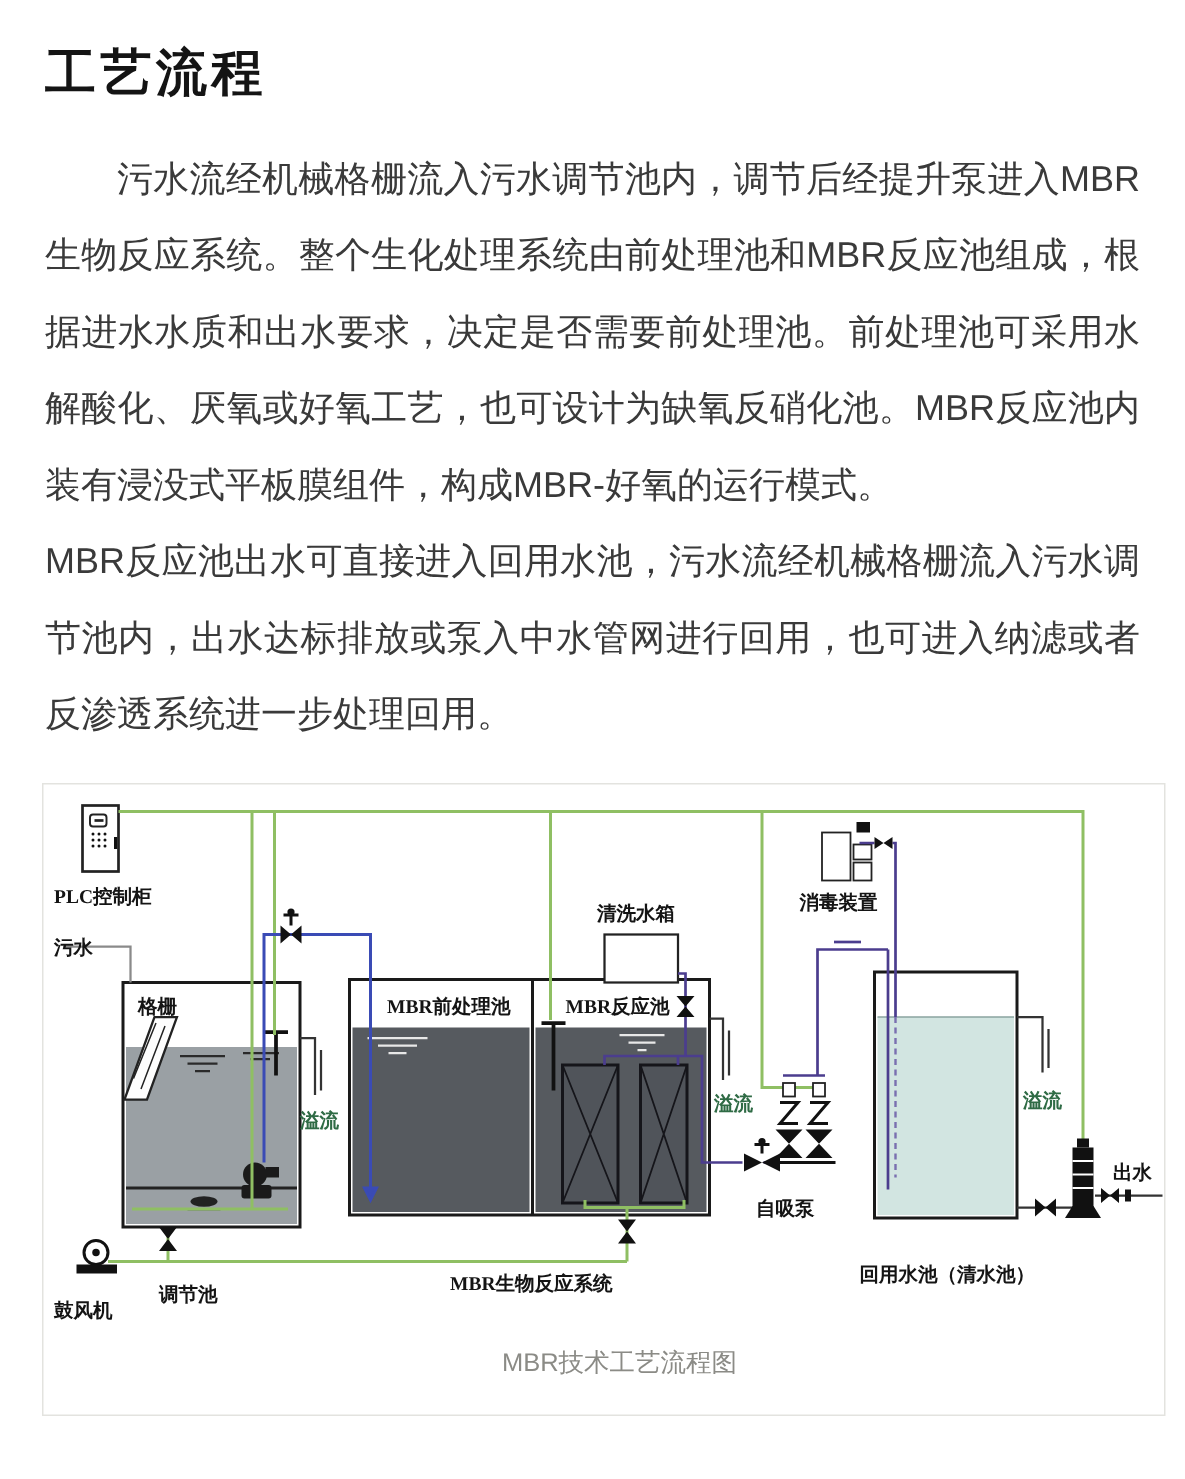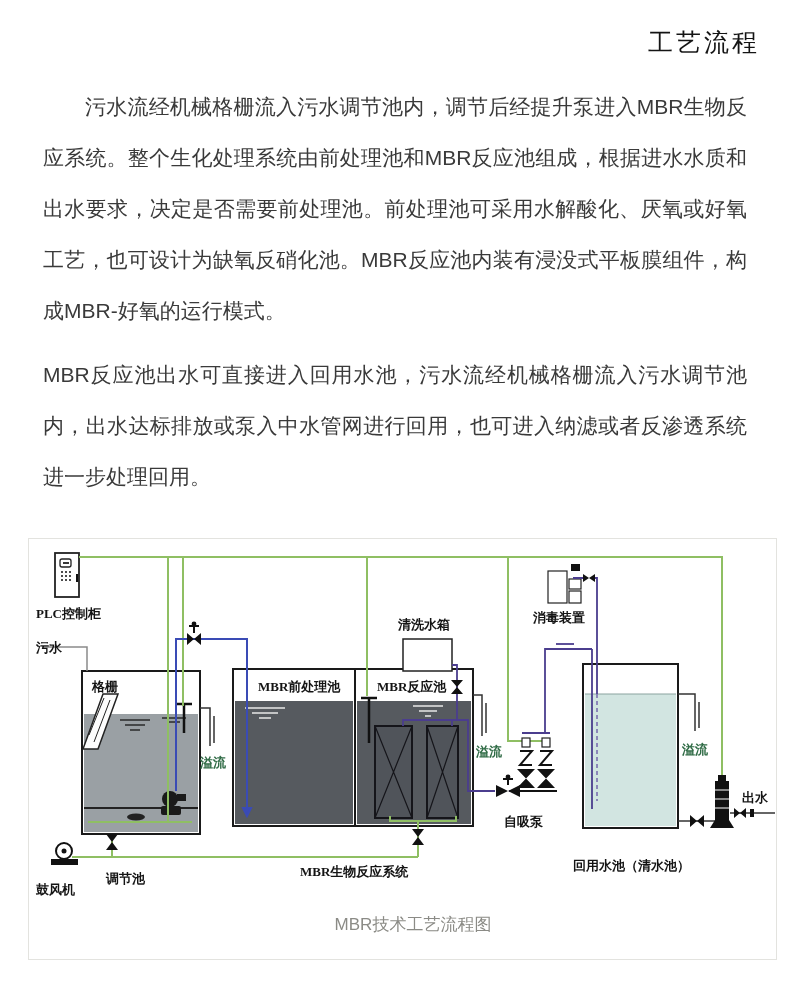--- a/index.html
+++ b/index.html
@@ -1,22 +1,22 @@
 <!DOCTYPE html>
 <html><head>
 <meta charset="utf-8">
 <style>
   html,body { margin:0; padding:0; background:#ffffff; }
   body { width:790px; font-family:"Liberation Sans",sans-serif; color:#3c3c3c; }
   .content { padding:0 30px; }
-  h1.page-title { text-align:right; font-size:25px; font-weight:normal; color:#141414;
+  h1.page-title { text-align:left; font-size:34px; font-weight:bold; color:#141414;
        margin:26px 0 22px; letter-spacing:3px; }
-  p.body-par { font-size:21px; line-height:51px; text-align:justify; margin:13px; color:#3a3a3a; }
+  p.body-par { font-size:24px; line-height:51px; text-align:justify; margin:0; color:#3a3a3a; }
   p.indent { text-indent:2em; }
-  .diagram-wrap { margin:36px 0 0 28px; }
+  .diagram-wrap { margin:20px 0 0 28px; }
   svg text.dlabel { font-family:"Liberation Serif","DejaVu Serif",serif; font-weight:bold;
        font-size:13px; fill:#141414; }
   svg text.dlabel-green { font-family:"Liberation Serif","DejaVu Serif",serif; font-weight:bold;
        font-size:13px; }
   svg text.dcaption { font-family:"Liberation Sans",sans-serif; font-size:17px; }
 </style>
 </head>
 <body>
 
 <div class="content">

